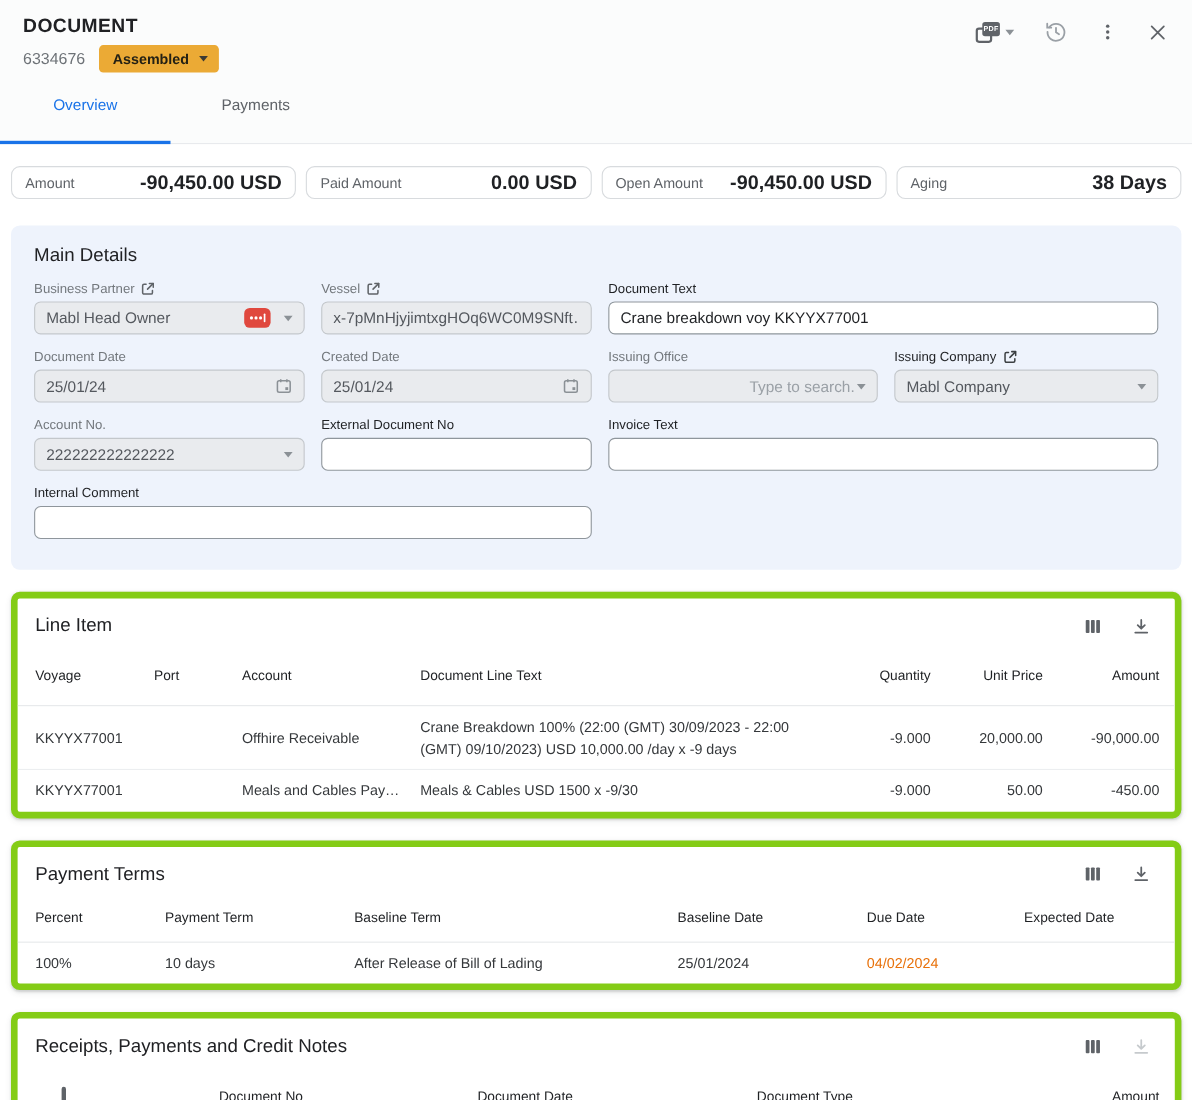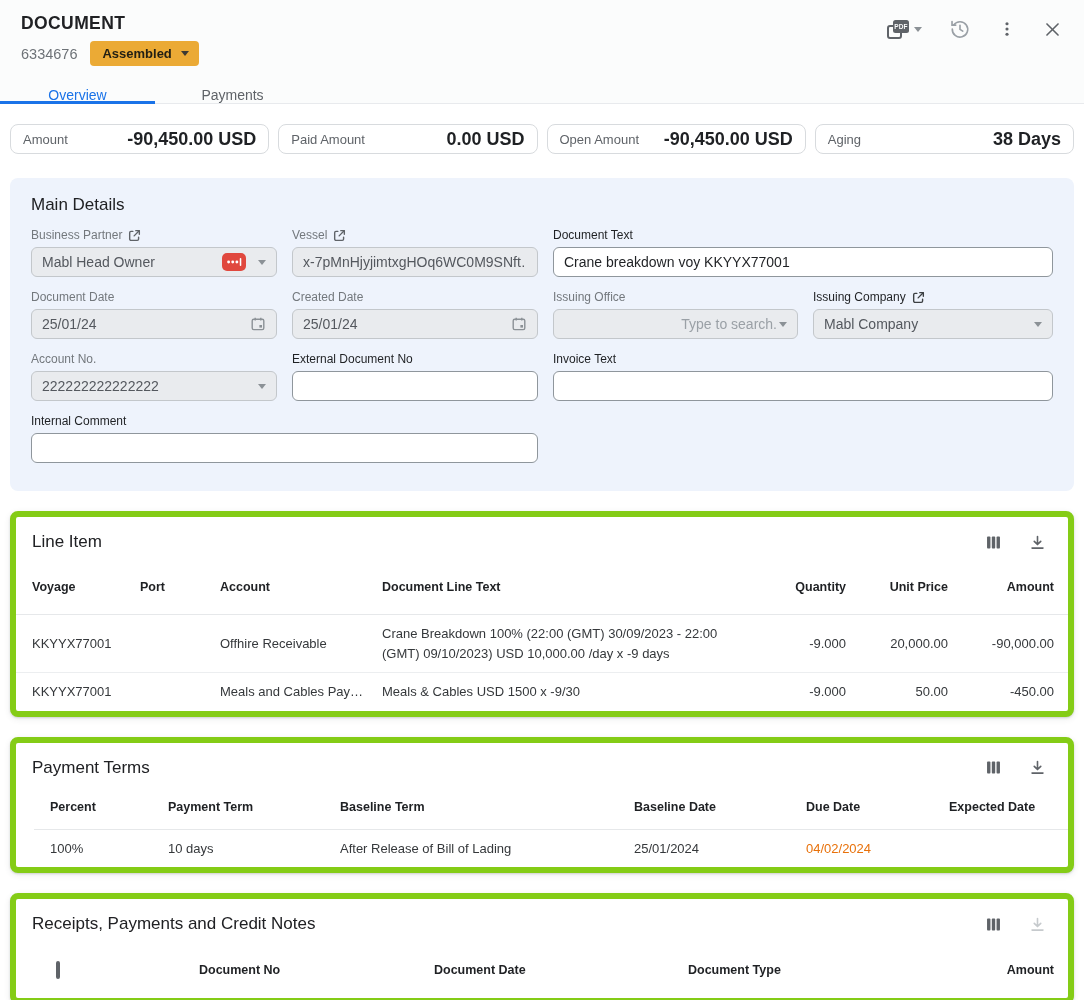--- a/index.html
+++ b/index.html
@@ -17,21 +17,21 @@
   .caret { width:0; height:0; border-left:4.5px solid transparent; border-right:4.5px solid transparent; border-top:5px solid #3c3a33; }
   .caret.gray { border-top-color:#8b9196; }
   .header-actions { display:flex; align-items:center; gap:27px; margin-top:5px; color:#5f6368; }
   .icon-btn { background:none; border:none; cursor:pointer; display:flex; align-items:center; gap:5px; color:#5f6368; }
   .pdf-wrap { position:relative; width:22px; height:19px; }
   .pdf-back { position:absolute; left:0; bottom:0; width:15px; height:14px; border:2px solid #5f6368; border-radius:3px 0 3px 3px; }
   .pdf-front { position:absolute; right:0; top:0; width:16px; height:13px; background:#5f6368; border-radius:2.5px;
     color:#fbfcfc; font-size:6.5px; font-weight:700; display:flex; align-items:center; justify-content:center; letter-spacing:.2px; }
 
   .tabs { display:flex; margin-top:9px; }
-  .tab { width:155px; text-align:center; padding:12px 0 0; font-size:14px; font-weight:500; color:#5f6368; position:relative; cursor:pointer; background:none; border:none; font-family:inherit; }
+  .tab { width:155px; text-align:center; padding:12px 0 27px; font-size:14px; font-weight:500; color:#5f6368; position:relative; cursor:pointer; background:none; border:none; font-family:inherit; }
   .tab.active { color:#1a73e8; }
   .tab.active::after { content:""; position:absolute; left:0; right:0; bottom:-1px; height:3px; background:#1a73e8; }
 
   main { padding:0 10px; }
 
   
   .summary-row { display:flex; gap:9px; margin-top:20px; }
   .summary-card { flex:1; height:30px; border:1px solid #d8dbde; border-radius:8px; background:#fff;
     display:flex; align-items:center; justify-content:space-between; padding:0 12px; }
   .summary-label { font-size:13px; color:#5f6368; }
@@ -55,28 +55,28 @@
   .box .caret { margin-left:2px; flex:none; }
   .cal-icon, .ext-icon { flex:none; display:flex; }
 
   
   .card { margin-top:20px; background:#fff; border:6px solid #84cc16; border-radius:8px;
     box-shadow:0 1px 2px rgba(60,64,67,.18), 0 2px 6px rgba(60,64,67,.10); overflow:hidden; }
   .card-head { display:flex; justify-content:space-between; align-items:center; padding:15px 22px 8px 16px; }
   .card-icons { display:flex; align-items:center; gap:27px; }
   .tbl-head, .tbl-row { display:grid; align-items:center; padding:0 12px 0 16px; }
   .tbl-head { border-bottom:1px solid #e6e8ea; }
-  .th { font-size:12.5px; font-weight:700; color:#1f2124; padding:10px 14px 10px 0; line-height:1.45; }
+  .th { font-size:12.5px; font-weight:400; color:#1f2124; padding:10px 14px 10px 0; line-height:1.45; }
   .td { font-size:13px; color:#35383b; padding:9px 14px 9px 0; line-height:1.5; }
   .num { text-align:right; padding-right:2px; }
   .tbl-row + .tbl-row { border-top:1px solid #eceef0; }
 
   .li-grid { grid-template-columns:108px 80px 162px 1fr 84px 102px 106px; }
   .li-head { min-height:55px; }
-  .pt-grid { grid-template-columns:118px 172px 294px 172px 143px 1fr;margin-left:18px; }
+  .pt-grid { grid-template-columns:118px 172px 294px 172px 143px 1fr; }
   .pt-head { min-height:44px; }
   .rc-grid { grid-template-columns:167px 235px 254px 1fr 118px; }
   .rc-head { min-height:56px; border-bottom:none; }
   .due-date { color:#e8710a; }
 
   .checkbox { width:18px; height:18px; border:2px solid #5f6368; border-radius:2px; margin-left:24px; cursor:pointer; background:#fff; }
   .dl-disabled { color:#c6cacd; }
 </style>
 </head>
 <body>

